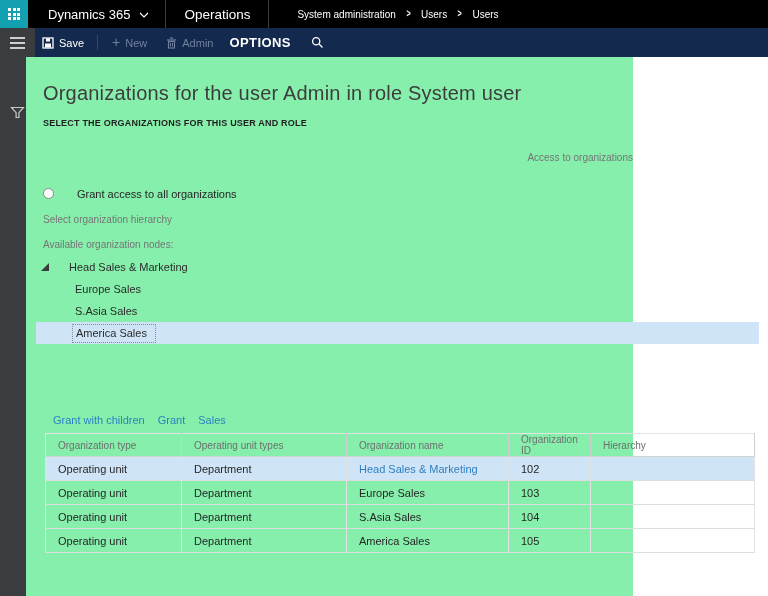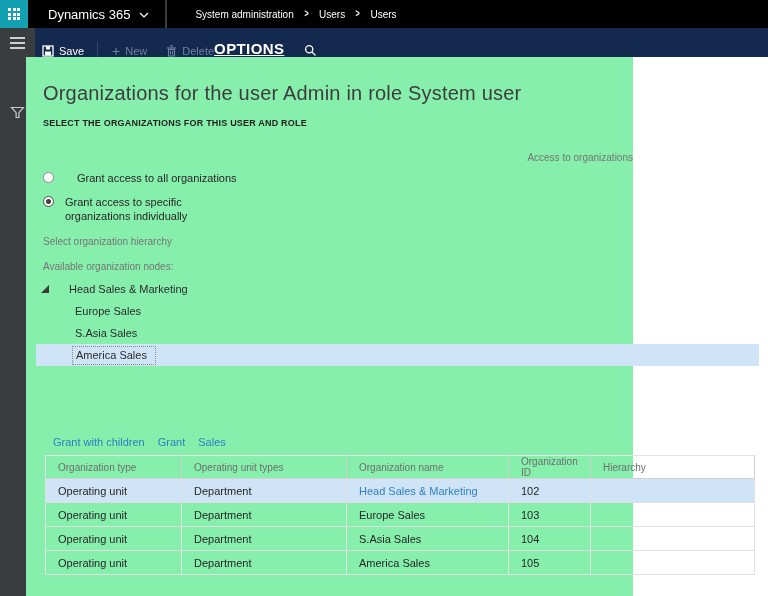--- a/index.html
+++ b/index.html
@@ -20,44 +20,44 @@
   .tb-product { margin-left:20px; font-size:13px; gap:9px; cursor:pointer; }
   .tb-chevron { margin-top:2px; }
   .tb-sep { width:1px; background:#3c3c3c; margin:0; height:28px; }
   .tb-sep1 { margin-left:16px; }
   .tb-app { padding:0 18px; font-size:13.5px; cursor:pointer; }
   .breadcrumb { display:flex; align-items:center; margin-left:28px; gap:10px; }
   .bc-item { color:#fff; font-size:10px; cursor:pointer; }
   .bc-chevron { color:#fff; font-size:9px; font-weight:700; transform:scale(.8,1.15); }
   
   .cmdbar { position:absolute; left:35px; top:28px; width:733px; height:29px; background:#13294d;
-    display:flex; align-items:flex-end; padding-left:7px; }
+    display:flex; align-items:center; padding-left:7px; }
   .cmd-btn { display:flex; align-items:center; gap:5px; background:none; border:none;
     color:#fff; font-family:inherit; font-size:11px; cursor:pointer; }
   .cmd-btn.muted { color:#72819f; }
   .cmd-sep { width:1px; height:15px; background:#33486e; margin:0 14px 0 13px; }
   .cmd-new { margin-right:19px; }
   .cmd-new .plus { font-size:14px; font-weight:400; line-height:11px; }
-  .cmd-options { font-size:15px; font-weight:700; letter-spacing:.4px;text-decoration:underline; }
+  .cmd-options { margin-left:16px; font-size:13px; font-weight:700; letter-spacing:.4px; }
   .cmd-search { margin-left:20px; }
   
   .sidebar { position:absolute; left:0; top:28px; width:35px; height:568px; background:#3a3d40; }
   .hamburger { width:35px; height:30px; padding-top:9px; display:flex; flex-direction:column;
     align-items:center; gap:3px; cursor:pointer; }
   .hamburger i { display:block; width:15px; height:2px; background:#cfcfcf; }
   .sb-filter { width:35px; margin-top:47px; display:flex; justify-content:center; cursor:pointer; }
   
   .content { position:absolute; left:26px; top:57px; width:607px; height:539px; background:#86efac;
     padding:24px 0 0 17px; }
   .page-title { font-size:20px; font-weight:300; color:#3d3d3d; letter-spacing:.2px; line-height:24px; }
   .section-header { margin-top:13px; font-size:9px; font-weight:700; color:#1f1f1f; letter-spacing:.2px; }
   .field-label { font-size:10px; color:#757575; }
   .lbl-access { margin-top:24px;text-align:right; }
   .radio-row { display:flex; align-items:flex-start; gap:11px; cursor:pointer; }
-  .radio-row1 { margin-top:8px;gap:23px; }
+  .radio-row1 { margin-top:24px;gap:23px; }
   .radio-row2 { margin-top:10px; }
   .radio { width:11px; height:11px; border:1px solid #8a8a8a; border-radius:50%; background:#fff;
     flex:0 0 11px; position:relative; margin-top:1px; }
   .radio.checked { border-color:#4d4d4d; }
   .radio.checked::after { content:""; position:absolute; inset:2px; border-radius:50%; background:#3f3f3f; }
   .radio-label { font-size:11px; color:#262626; line-height:14px; }
   .radio-label.wrap { max-width:148px; }
   .lbl-hier { margin-top:13px; }
   .combo { margin-top:4px; width:165px; height:20px; border:1px solid #636363; display:flex;
     align-items:center; justify-content:space-between; padding:0 8px 0 6px; cursor:pointer; background:#fff; }
@@ -108,20 +108,21 @@
           <i></i>
         </span>
     </div>
     <div class="tb-item tb-product">
       <span>Dynamics 365</span>
       <svg class="tb-chevron" width="10" height="6" viewBox="0 0 10 6">
           <polyline points="1,1 5,5 9,1" fill="none" stroke="#ffffff" stroke-width="1.2"></polyline>
         </svg>
     </div>
     <div class="tb-sep tb-sep1"></div>
+    <div class="tb-item tb-app">Operations</div>
     <div class="tb-sep"></div>
     <nav class="breadcrumb">
       <span class="bc-item">System administration</span>
       <span class="bc-chevron">&gt;</span>
       <span class="bc-item">Users</span>
       <span class="bc-chevron">&gt;</span>
       <span class="bc-item">Users</span>
     </nav>
   </header>
 
@@ -140,21 +141,21 @@
       <span>New</span>
     </button>
     <button class="cmd-btn muted">
       <svg width="11" height="12" viewBox="0 0 11 12">
           <line x1="1" y1="3" x2="10" y2="3" stroke="#72819f" stroke-width="1.2"></line>
           <line x1="4" y1="1" x2="7" y2="1" stroke="#72819f" stroke-width="1.2"></line>
           <rect x="2.5" y="4.5" width="6" height="6.5" fill="none" stroke="#72819f" stroke-width="1.1"></rect>
           <line x1="4.5" y1="6" x2="4.5" y2="9.5" stroke="#72819f" stroke-width="1"></line>
           <line x1="6.5" y1="6" x2="6.5" y2="9.5" stroke="#72819f" stroke-width="1"></line>
         </svg>
-      <span>Delete</span>
+      <span>Admin</span>
     </button>
     <button class="cmd-btn cmd-options">OPTIONS</button>
     <button class="cmd-btn cmd-search">
       <svg width="13" height="13" viewBox="0 0 13 13">
           <circle cx="5.2" cy="5.2" r="3.6" fill="none" stroke="#ffffff" stroke-width="1.3"></circle>
           <line x1="8" y1="8" x2="11.5" y2="11.5" stroke="#ffffff" stroke-width="1.3"></line>
         </svg>
     </button>
   </div>
 
@@ -175,24 +176,20 @@
     <h1 class="page-title">Organizations for the user Admin in role System user</h1>
     <div class="section-header">SELECT THE ORGANIZATIONS FOR THIS USER AND ROLE</div>
 
     <div class="field-label lbl-access">Access to organizations</div>
 
     <label class="radio-row radio-row1">
       <span class="radio"></span>
       <span class="radio-label">Grant access to all organizations</span>
     </label>
 
-    <label class="radio-row radio-row2">
-      <span class="radio checked"></span>
-      <span class="radio-label wrap">Grant access to specific organizations individually</span>
-    </label>
 
     <div class="field-label lbl-hier">Select organization hierarchy</div>
 
     <div class="field-label lbl-nodes">Available organization nodes:</div>
 
     <div class="tree">
       <div class="tree-row tree-root">
         <svg width="10" height="10" viewBox="0 0 10 10">
             <polygon points="9,1 9,9 1,9" fill="#3b3b3b"></polygon>
           </svg>

